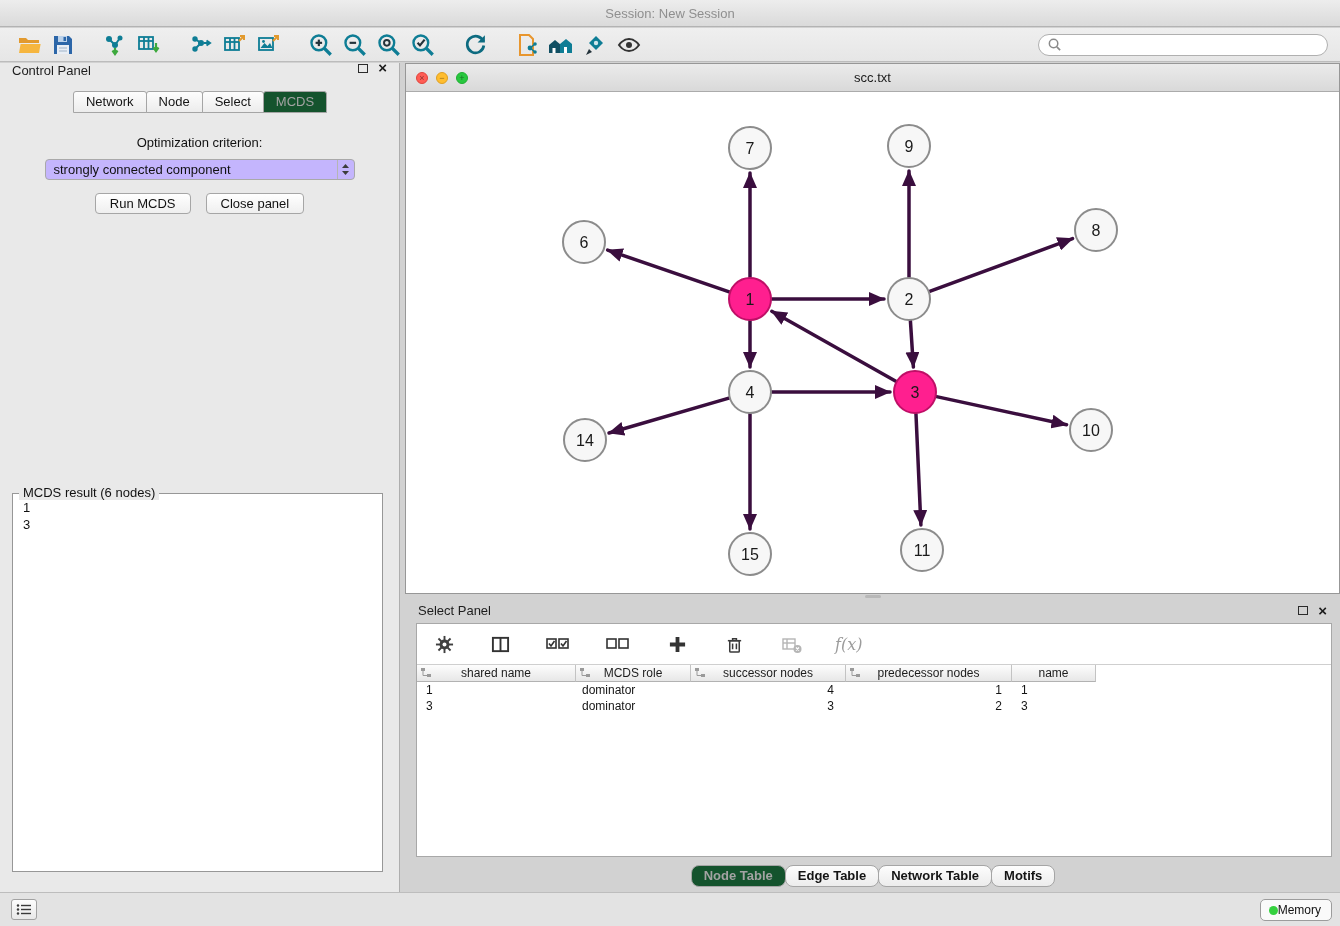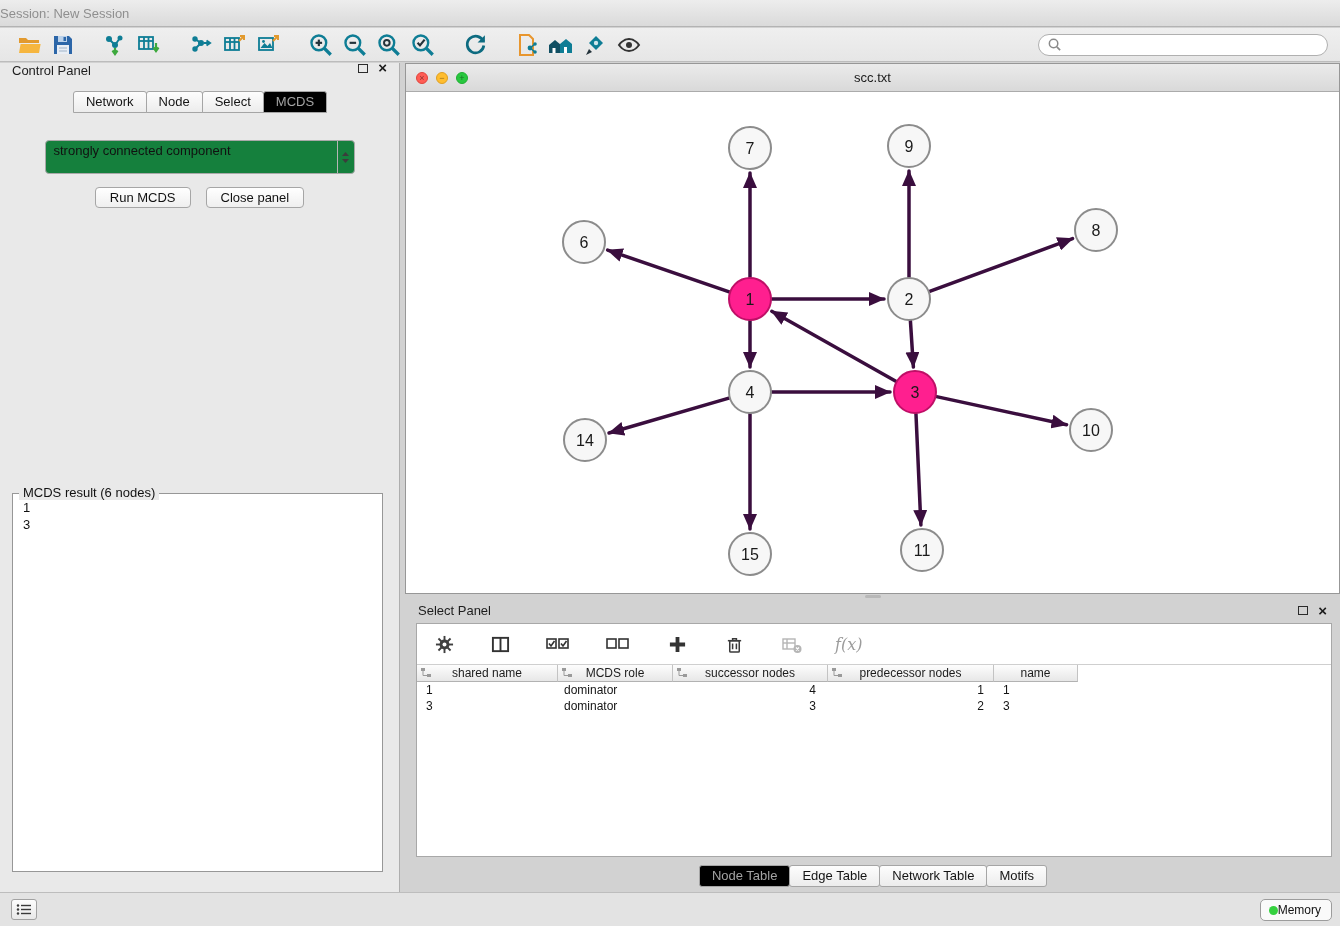--- a/index.html
+++ b/index.html
@@ -3,21 +3,21 @@
 <meta charset="utf-8">
 <style>
   * { box-sizing: border-box; margin: 0; padding: 0; }
   html,body { width:1340px; height:926px; }
   body { font-family: "Liberation Sans", sans-serif; background:#d5d5d5; }
   .app { position:relative; width:1340px; height:926px; background:#d2d2d2; overflow:hidden; }
 
   
   .titlebar { position:absolute; top:0; left:0; right:0; height:27px;
     background:linear-gradient(#ededed,#dadada); border-bottom:1px solid #b3b3b3;
-    line-height:27px; font-size:13px; color:#8f8f8f; }
+    text-align:center; line-height:27px; font-size:13px; color:#8f8f8f; }
 
   
   .toolbar { position:absolute; top:28px; left:0; right:0; height:34px;
     background:linear-gradient(#efefef,#e6e6e6); border-bottom:1px solid #bcbcbc;
     display:flex; align-items:center; padding:0 12px; }
   .tbtn { background:transparent; border:none; padding:2px; width:34px; height:30px;
     display:flex; align-items:center; justify-content:center; }
   .tbtn svg { display:block; }
   .tgap { width:18px; flex:0 0 auto; }
   .search-box { margin-left:auto; width:290px; height:22px; background:#fff;
@@ -34,23 +34,23 @@
     background:#e9e9e9; border-right:1px solid #aeaeae; }
   .cp-header { height:28px; display:flex; align-items:flex-start; padding:0 12px;
     font-size:13px; color:#1d1d1d; }
   .panel-header-icons { margin-left:auto; display:flex; align-items:center; gap:10px; }
   .float-icon { width:10px; height:9px; border:1.5px solid #2b2b2b; display:inline-block; }
   .close-x { font-size:15px; font-weight:bold; color:#1b1b1b; line-height:10px; }
   .cp-tabs { display:flex; justify-content:center; height:22px; }
   .tab { border:1px solid #a5a5a5; margin-right:-1px; padding:2px 12px 0;
     font-size:13px; color:#141414; background:linear-gradient(#fdfdfd,#ececec);
     border-radius:3px 3px 0 0; height:22px; }
-  .tab.active { background:#000000; color:#a3a3a3; }
+  .tab.active { background:#14532d; color:#a3a3a3; }
   .cp-opt-label { margin-top:22px; text-align:center; font-size:13px; color:#111; }
-  .cp-dropdown { margin:27px auto 0; width:310px; height:34px; background:#15803d;
+  .cp-dropdown { margin:9px auto 0; width:310px; height:21px; background:#c4b5fd;
     border:1px solid #a9a9a9; border-radius:4px; position:relative;
     font-size:13px; color:#111; line-height:19px; padding-left:8px; }
   .cp-dropdown .stepper { position:absolute; right:0; top:0; bottom:0; width:17px;
     border-left:1px solid #b5b5b5; display:flex; align-items:center; justify-content:center; }
   .cp-buttons { margin-top:13px; display:flex; justify-content:center; gap:15px; }
   .btn { height:21px; padding:0 14px; font-size:13px; color:#111;
     font-family:"Liberation Sans",sans-serif;
     background:linear-gradient(#ffffff,#efefef); border:1px solid #a6a6a6; border-radius:4px; }
   .result-box { position:absolute; left:12px; right:16px; top:430px; bottom:20px;
     border:1px solid #979797; background:#fff; }
@@ -86,27 +86,27 @@
   .tp-toolbar { height:40px; display:flex; align-items:center; gap:30px; padding:0 14px; }
   .tp-toolbar .fx { font-family:"DejaVu Serif", serif; font-style:italic;
     font-size:16px; color:#9c9c9c; }
   .tp-thead { display:flex; height:18px; border-top:1px solid #cfcfcf; }
   .th { background:linear-gradient(#fdfdfd,#e7e7e7); border-right:1px solid #c3c3c3;
     border-bottom:1px solid #b2b2b2; font-size:12px; color:#1c1c1c;
     display:flex; align-items:center; justify-content:center; position:relative; }
   .th .sort-ic { position:absolute; left:4px; top:3px; }
   .tp-row { display:flex; height:16px; }
   .td { font-size:12px; color:#141414; line-height:16px; white-space:nowrap; overflow:hidden; }
-  .w0{width:141px;} .w1{width:115px;} .w2{width:155px;} .w3{width:166px;} .w4{width:84px;}
+  .w0{width:159px;} .w1{width:115px;} .w2{width:155px;} .w3{width:166px;} .w4{width:84px;}
   .td.c0{padding-left:9px;} .td.c1{padding-left:6px;}
   .td.c2{text-align:right;padding-right:12px;} .td.c3{text-align:right;padding-right:10px;}
   .td.c4{padding-left:9px;}
   .tp-tabs { position:absolute; bottom:5px; left:0; right:0; display:flex;
     justify-content:center; height:22px; }
-  .tp-tabs .tab { border-radius:3px; }
+  .tp-tabs .tab { border-radius:8px;font-weight:bold; }
 
   
   .statusbar { position:absolute; left:0; right:0; bottom:0; height:34px;
     background:#e3e3e3; border-top:1px solid #bdbdbd; }
   .list-btn { position:absolute; left:11px; top:6px; width:26px; height:21px;
     border:1px solid #a2a2a2; border-radius:3px; background:linear-gradient(#fdfdfd,#e9e9e9);
     display:flex; align-items:center; justify-content:center; }
   .memory-btn { position:absolute; right:8px; top:6px; height:22px;
     border:1px solid #9c9c9c; border-radius:5px; background:#fafafa;
     display:flex; align-items:center; padding:0 10px 0 8px;
@@ -276,20 +276,21 @@
           <span class="float-icon"></span>
           <span class="close-x">×</span>
         </span>
       </div>
       <div class="cp-tabs">
         <div class="tab">Network</div>
         <div class="tab">Node</div>
         <div class="tab">Select</div>
         <div class="tab active">MCDS</div>
       </div>
+      <div class="cp-opt-label">Optimization criterion:</div>
       <div class="cp-dropdown">
         <span>strongly connected component</span>
         <span class="stepper">
           <svg width="11" height="15" viewBox="0 0 11 15">
             <path d="M2 6l3.5-4L9 6z" fill="#3c3c3c"></path>
             <path d="M2 9l3.5 4L9 9z" fill="#3c3c3c"></path>
           </svg>
         </span>
       </div>
       <div class="cp-buttons">

